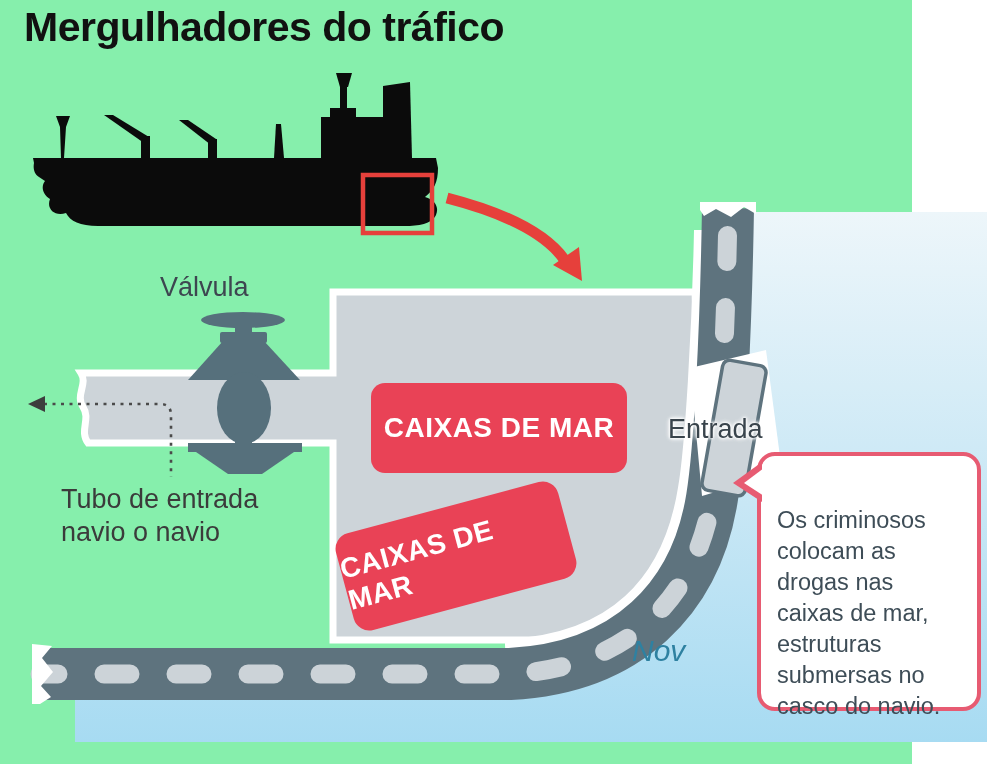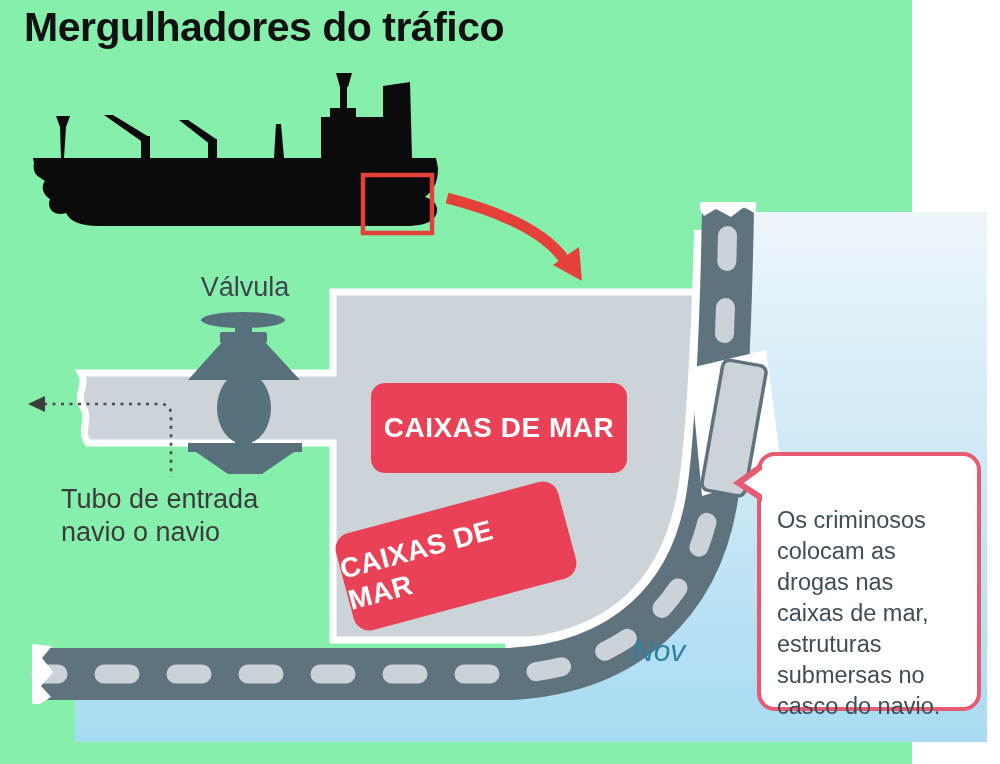--- a/index.html
+++ b/index.html
@@ -18,21 +18,21 @@
   html,body{width:1000px;height:764px;background:#ffffff;overflow:hidden;}
   body{font-family:"Liberation Sans","DejaVu Sans",sans-serif;}
   .stage{position:relative;width:912px;height:764px;background:#86efac;}
   .stage svg{position:absolute;left:0;top:0;}
 
   .title{
     position:absolute;left:24px;top:4px;
     font-size:41px;font-weight:800;letter-spacing:-0.5px;color:var(--ink);
   }
   .lbl{position:absolute;color:#3b3b3b;font-size:27px;line-height:1.22;}
-  .lbl-valvula{left:160px;top:271px;width:170px;text-align:center;color:#3d4650;}
+  .lbl-valvula{left:160px;top:271px;width:170px;color:#3d4650;}
   .lbl-tubo{left:61px;top:483px;width:260px;white-space:pre-line;}
   .lbl-entrada{
     left:668px;top:413px;font-size:27px;color:#39444c;
     text-shadow:0 0 3px #fff,0 0 3px #fff,0 0 5px #fff,0 0 5px #fff;
   }
   .lbl-mar{left:632px;top:633px;font-size:30px;font-style:italic;color:var(--sea-text);}
 
   .redbox{
     position:absolute;background:var(--box-red);border-radius:14px;
     display:flex;align-items:center;justify-content:center;
@@ -141,20 +141,21 @@
   <div class="lbl lbl-tubo">Tubo de entrada
 navio o navio</div>
 
   <div class="redbox redbox-1">
     <span>CAIXAS DE MAR</span>
   </div>
   <div class="redbox redbox-2">
     <span>CAIXAS DE MAR</span>
   </div>
 
+  <div class="lbl lbl-entrada">Entrada</div>
   <div class="lbl lbl-mar">Nov</div>
 
   <div class="bubble">
     <span>Os criminosos
 colocam as
 drogas nas
 caixas de mar,
 estruturas
 submersas no
 casco do navio.</span>

